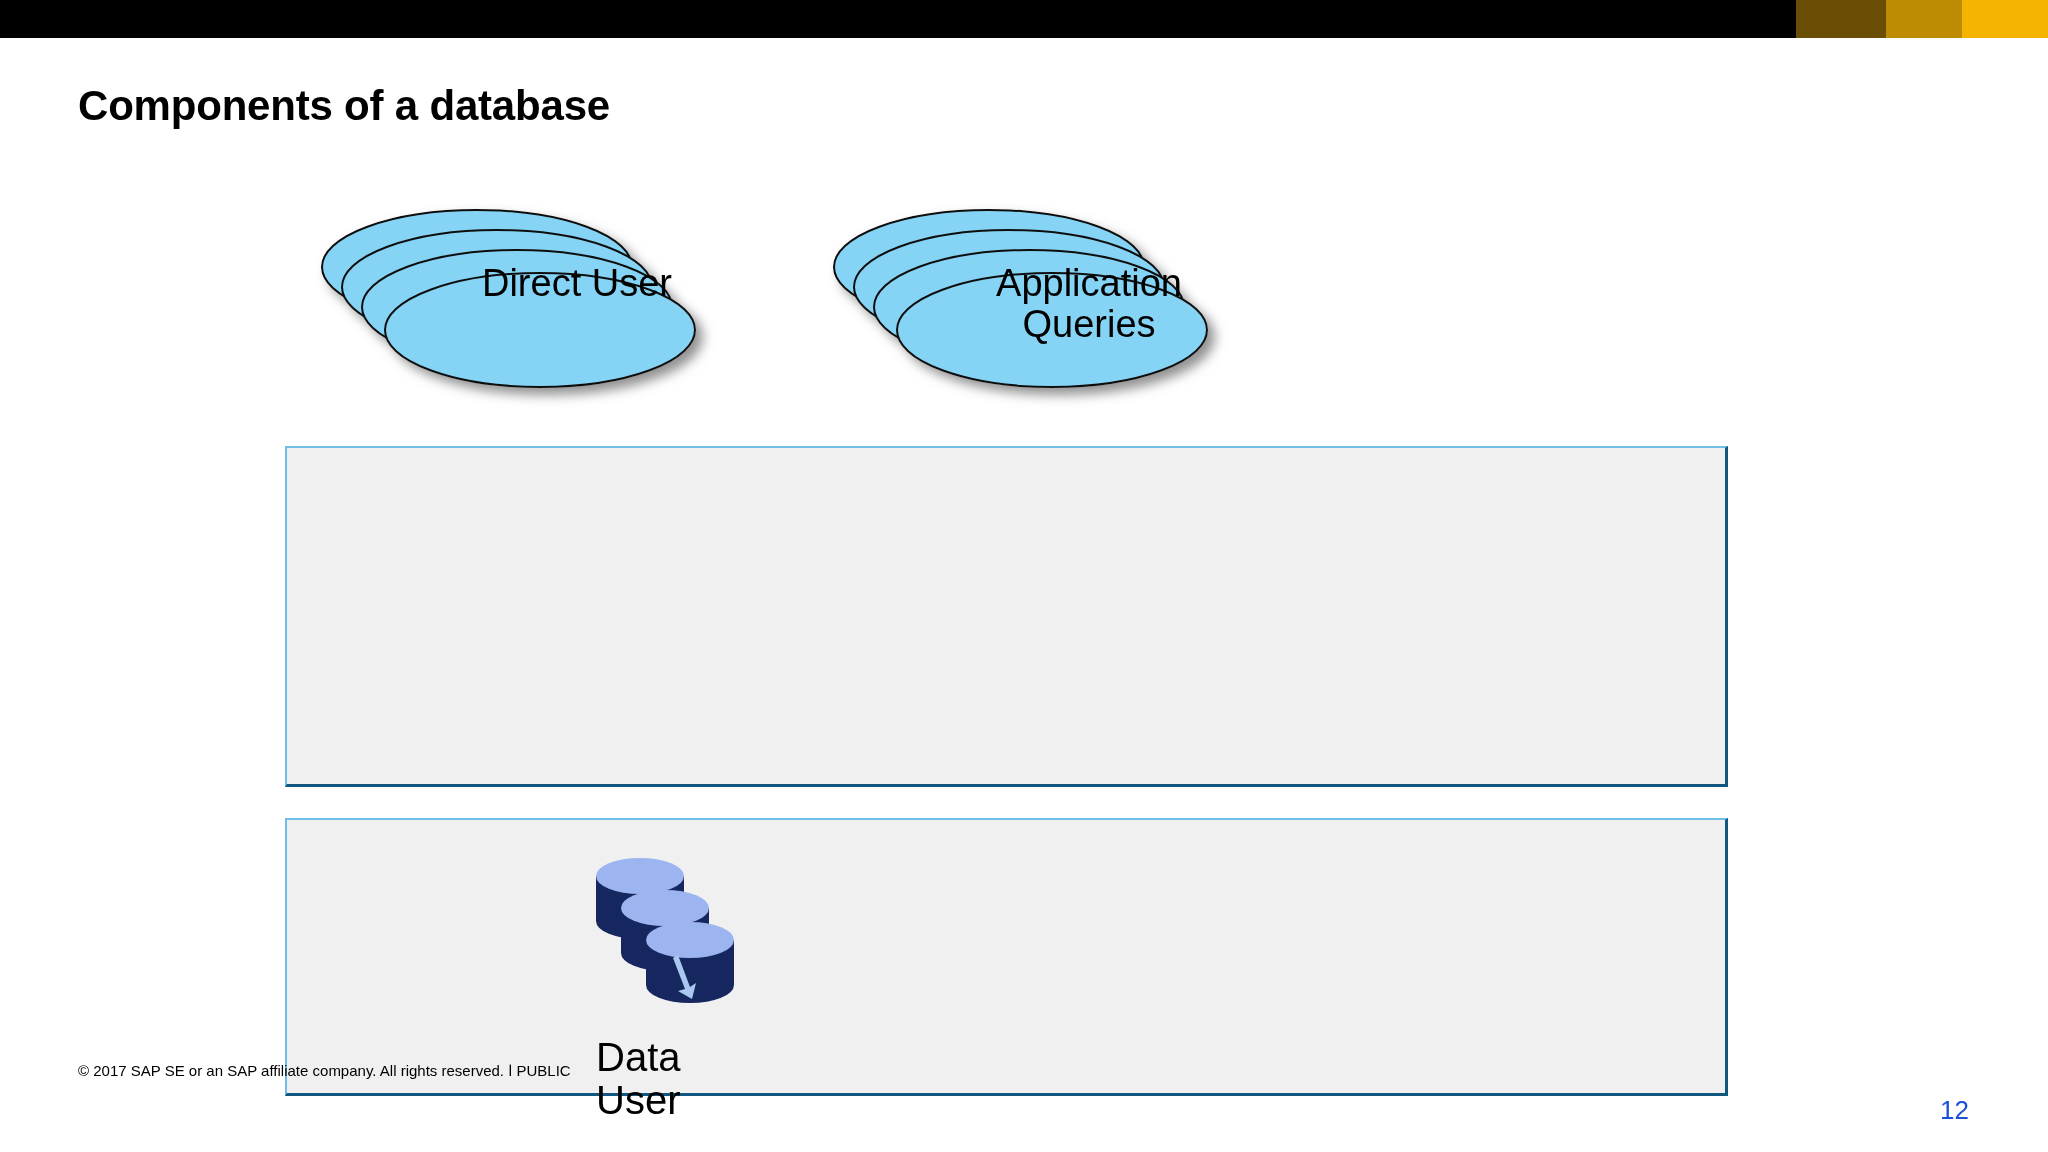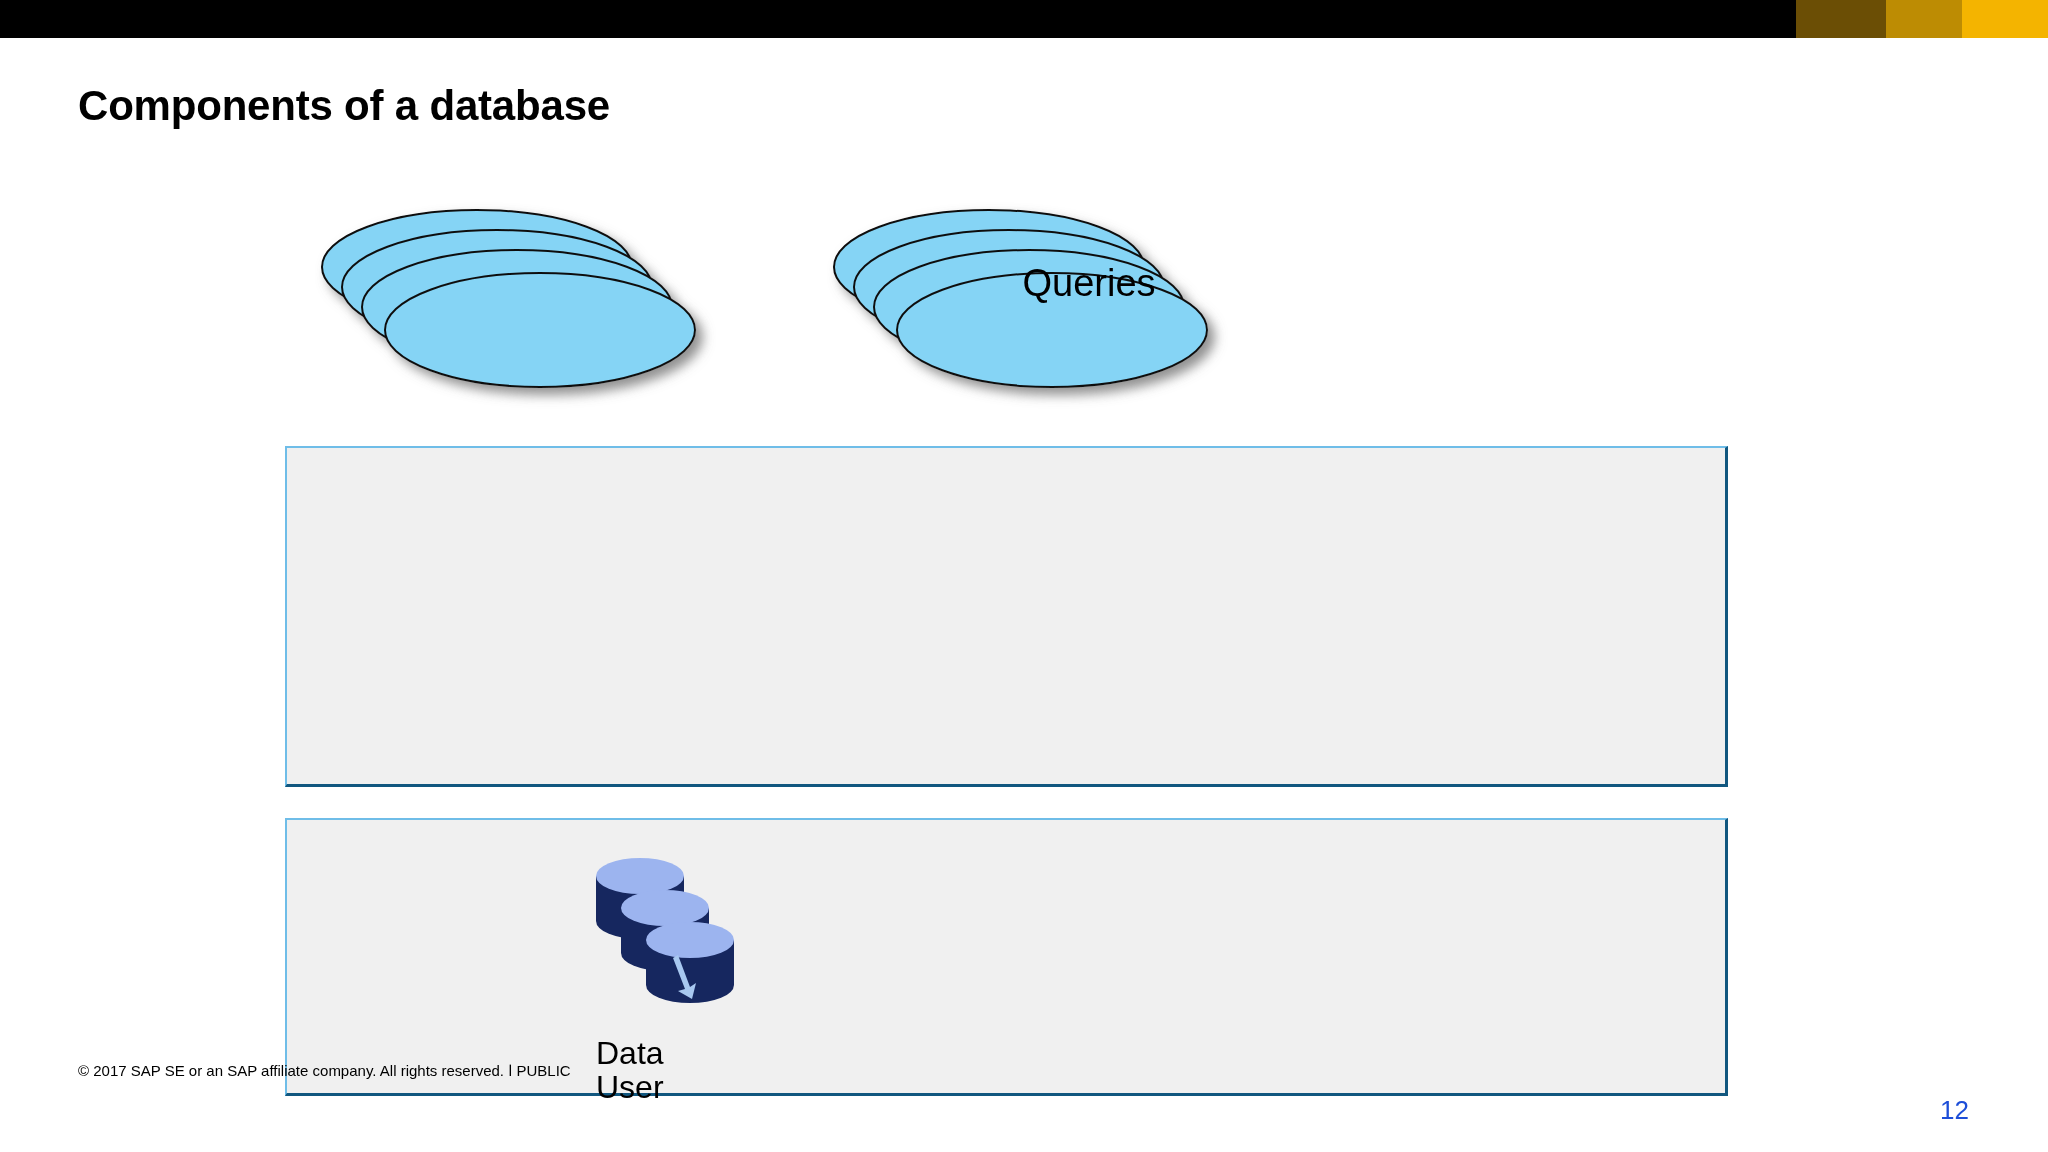--- a/index.html
+++ b/index.html
@@ -96,21 +96,21 @@
     width: 150px;
     height: 165px;
   }
   #db-icon svg { display: block; width: 150px; height: 165px; }
 
   #data-files-label {
     position: absolute;
     left: 596px;
     top: 1036px;
     width: 240px;
-    font-size: 32px;
+    font-size: 40px;
     line-height: 1.07;
     color: #000000;
   }
 
   
   #footer-copyright {
     position: absolute;
     left: 78px;
     top: 1062px;
     font-size: 15px;
@@ -146,38 +146,40 @@
         </filter>
       </defs>
       <g filter="url(#shd1)">
         <ellipse cx="165" cy="62" rx="155" ry="57" fill="#85d4f5" stroke="#111111" stroke-width="2"></ellipse>
         <ellipse cx="185" cy="82" rx="155" ry="57" fill="#85d4f5" stroke="#111111" stroke-width="2"></ellipse>
         <ellipse cx="205" cy="102" rx="155" ry="57" fill="#85d4f5" stroke="#111111" stroke-width="2"></ellipse>
         <ellipse cx="228" cy="125" rx="155" ry="57" fill="#85d4f5" stroke="#111111" stroke-width="2"></ellipse>
       </g>
     </svg>
     <div class="stack-label">
+      <div>Direct User</div>
     </div>
   </div>
 
   <div class="ellipse-stack" id="stack-application-programs">
     <svg viewBox="0 0 470 215">
       <defs>
         <filter id="shd2" x="-25%" y="-25%" width="160%" height="170%">
           <feDropShadow dx="7" dy="7" stdDeviation="6" flood-color="#6d6d6d" flood-opacity="0.75"></feDropShadow>
         </filter>
       </defs>
       <g filter="url(#shd2)">
         <ellipse cx="165" cy="62" rx="155" ry="57" fill="#85d4f5" stroke="#111111" stroke-width="2"></ellipse>
         <ellipse cx="185" cy="82" rx="155" ry="57" fill="#85d4f5" stroke="#111111" stroke-width="2"></ellipse>
         <ellipse cx="205" cy="102" rx="155" ry="57" fill="#85d4f5" stroke="#111111" stroke-width="2"></ellipse>
         <ellipse cx="228" cy="125" rx="155" ry="57" fill="#85d4f5" stroke="#111111" stroke-width="2"></ellipse>
       </g>
     </svg>
     <div class="stack-label">
+      <div>Application</div>
       <div>Queries</div>
     </div>
   </div>
 
   <div class="content-box" id="box-dbms"></div>
 
   <div class="content-box" id="box-files"></div>
 
   <div id="db-icon">
     <svg viewBox="0 0 150 165">

